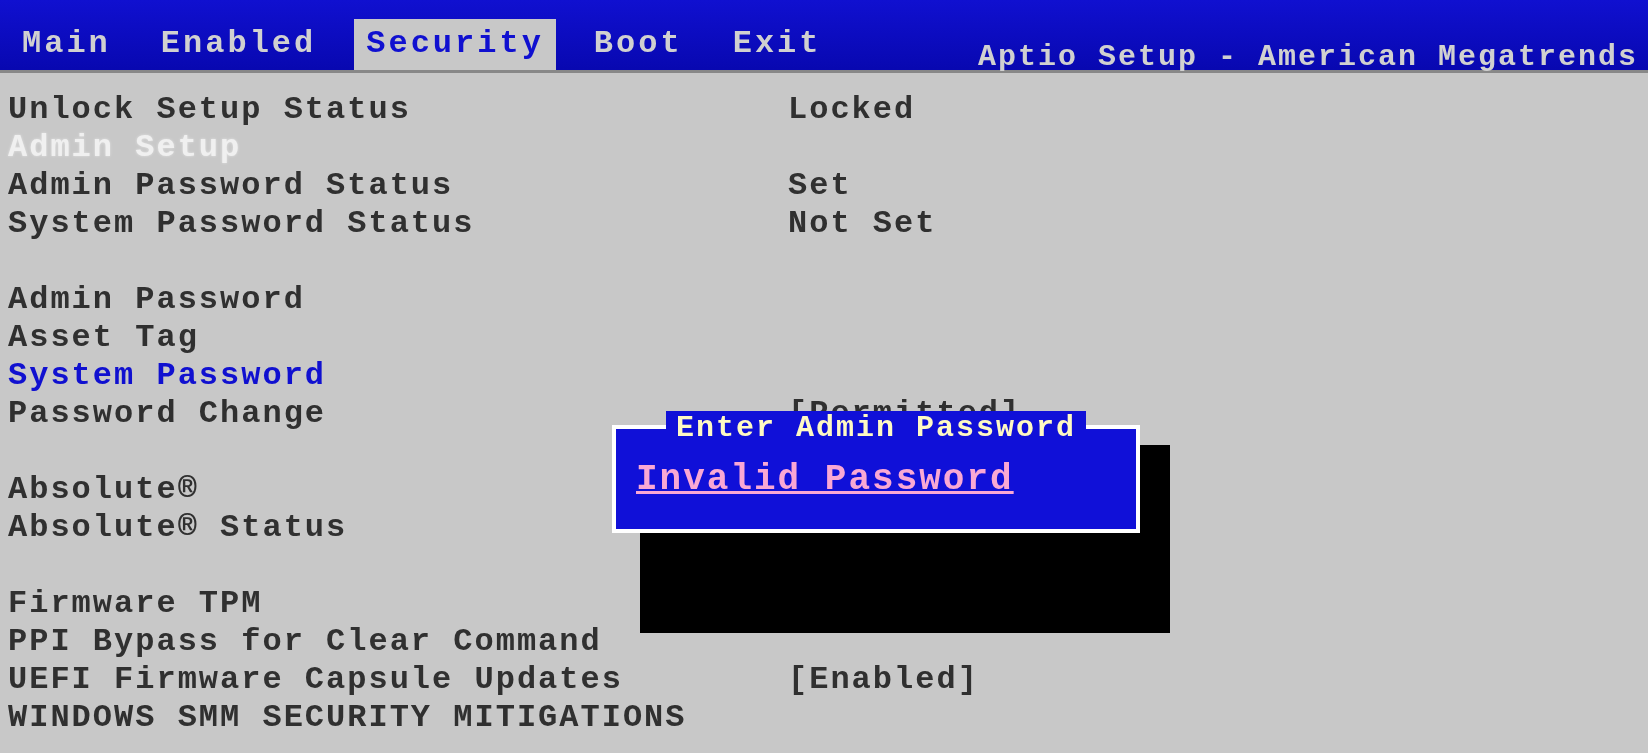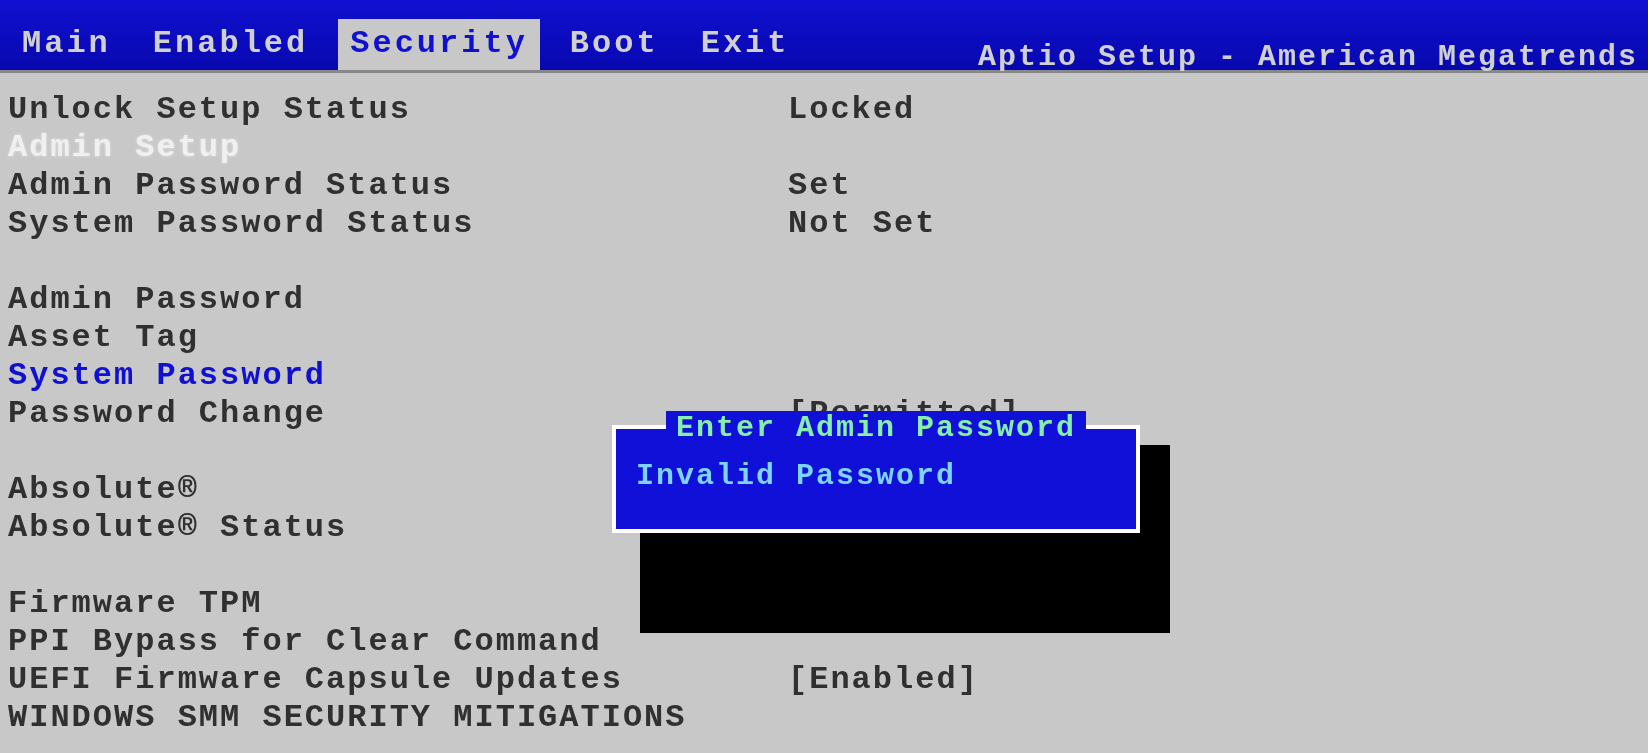--- a/index.html
+++ b/index.html
@@ -31,21 +31,21 @@
       font-size: 30px;
       letter-spacing: 2px;
       white-space: nowrap;
       margin-top: 38px;
     }
     .tabs {
       display: flex;
       align-items: flex-end;
       height: 100%;
       padding-left: 10px;
-      gap: 18px;
+      gap: 26px;
     }
     .tab {
       color: #d0d0d0;
       padding: 6px 12px 8px 12px;
       font-size: 32px;
       letter-spacing: 3px;
     }
     .tab.active {
       background: #c8c8c8;
       color: #1010d0;
@@ -105,30 +105,31 @@
     .dialog-title-wrap {
       position: absolute;
       top: -20px;
       left: 0;
       width: 100%;
       text-align: center;
     }
     .dialog-title {
       background: #1010d8;
       padding: 0 10px;
-      color: #86efac;
+      color: #fef9c3;
       letter-spacing: 2px;
       font-size: 30px;
       display: inline-block;
     }
     .dialog-body {
       padding: 30px 20px;
-      color: #7dd3fc;
-      letter-spacing: 2px;
-      font-size: 30px;
+      color: #f9a8d4;
+      letter-spacing: 2px;
+      font-size: 36px;
+      text-decoration: underline;
     }
   </style>
 </head>
 <body>
 
 <div class="header-bar">
   <div class="header-title">Aptio Setup - American Megatrends</div>
   <div class="tabs">
     <div class="tab">Main</div>
     <div class="tab">Enabled</div>

